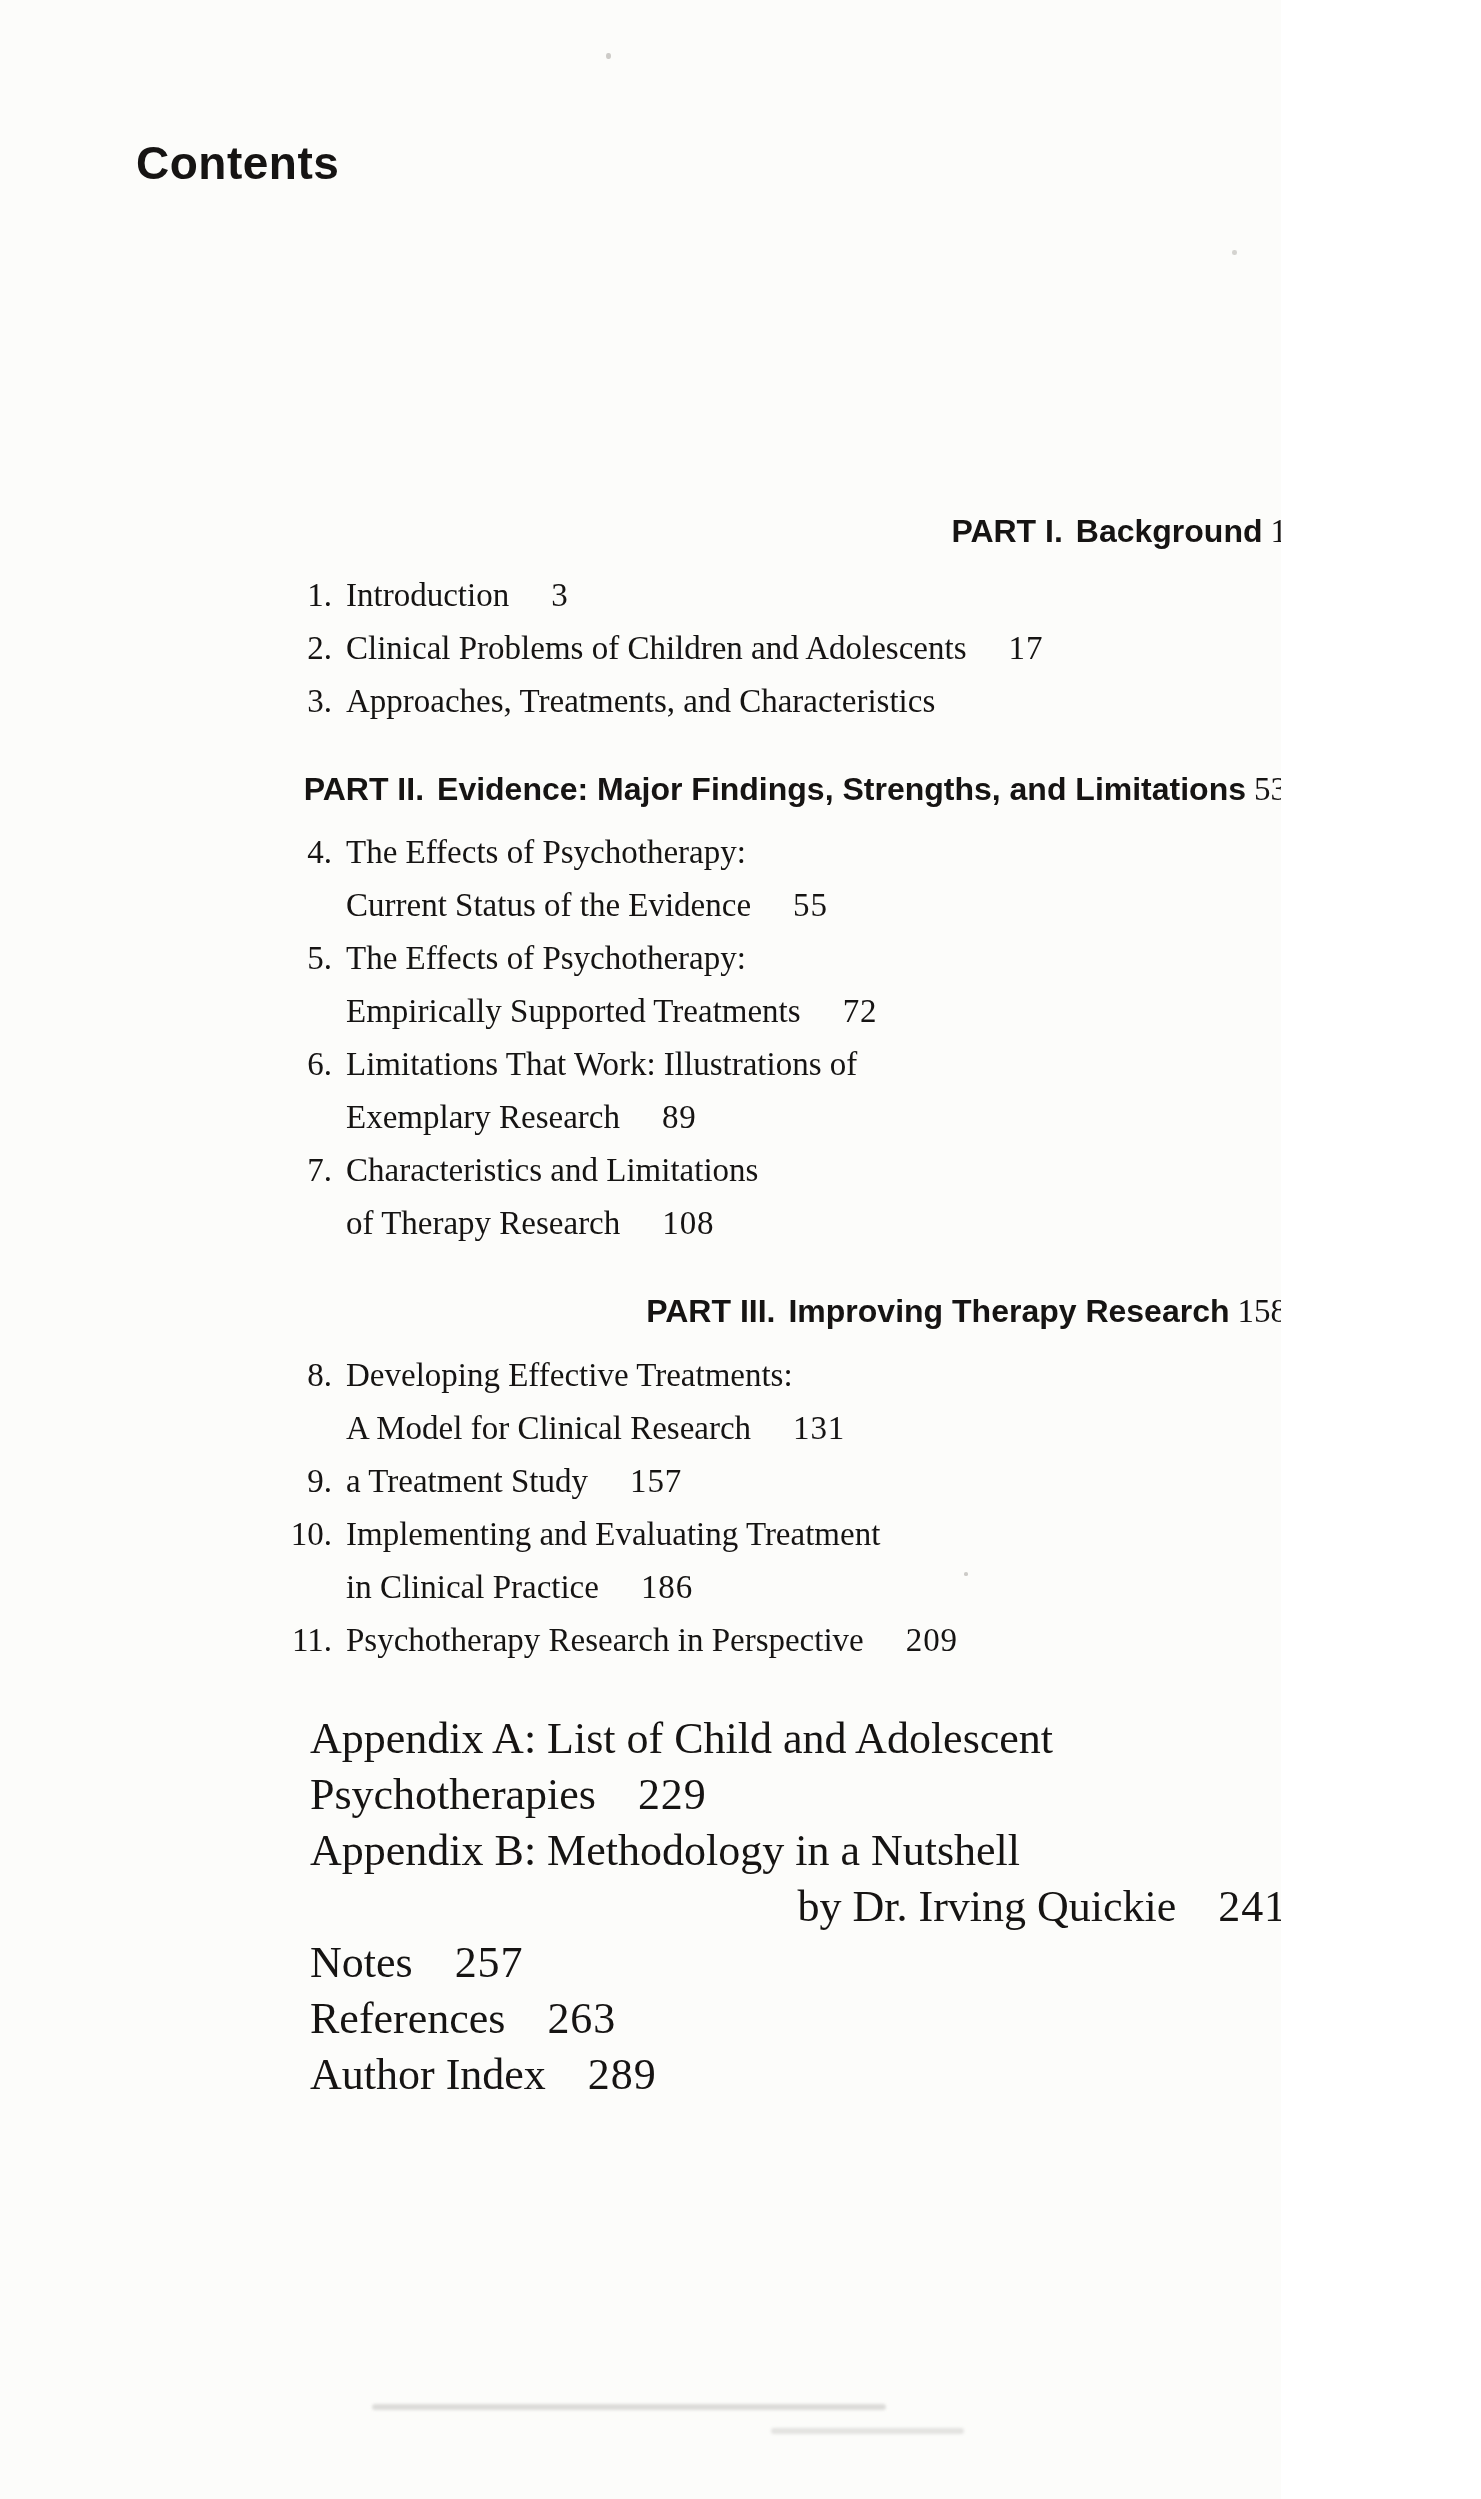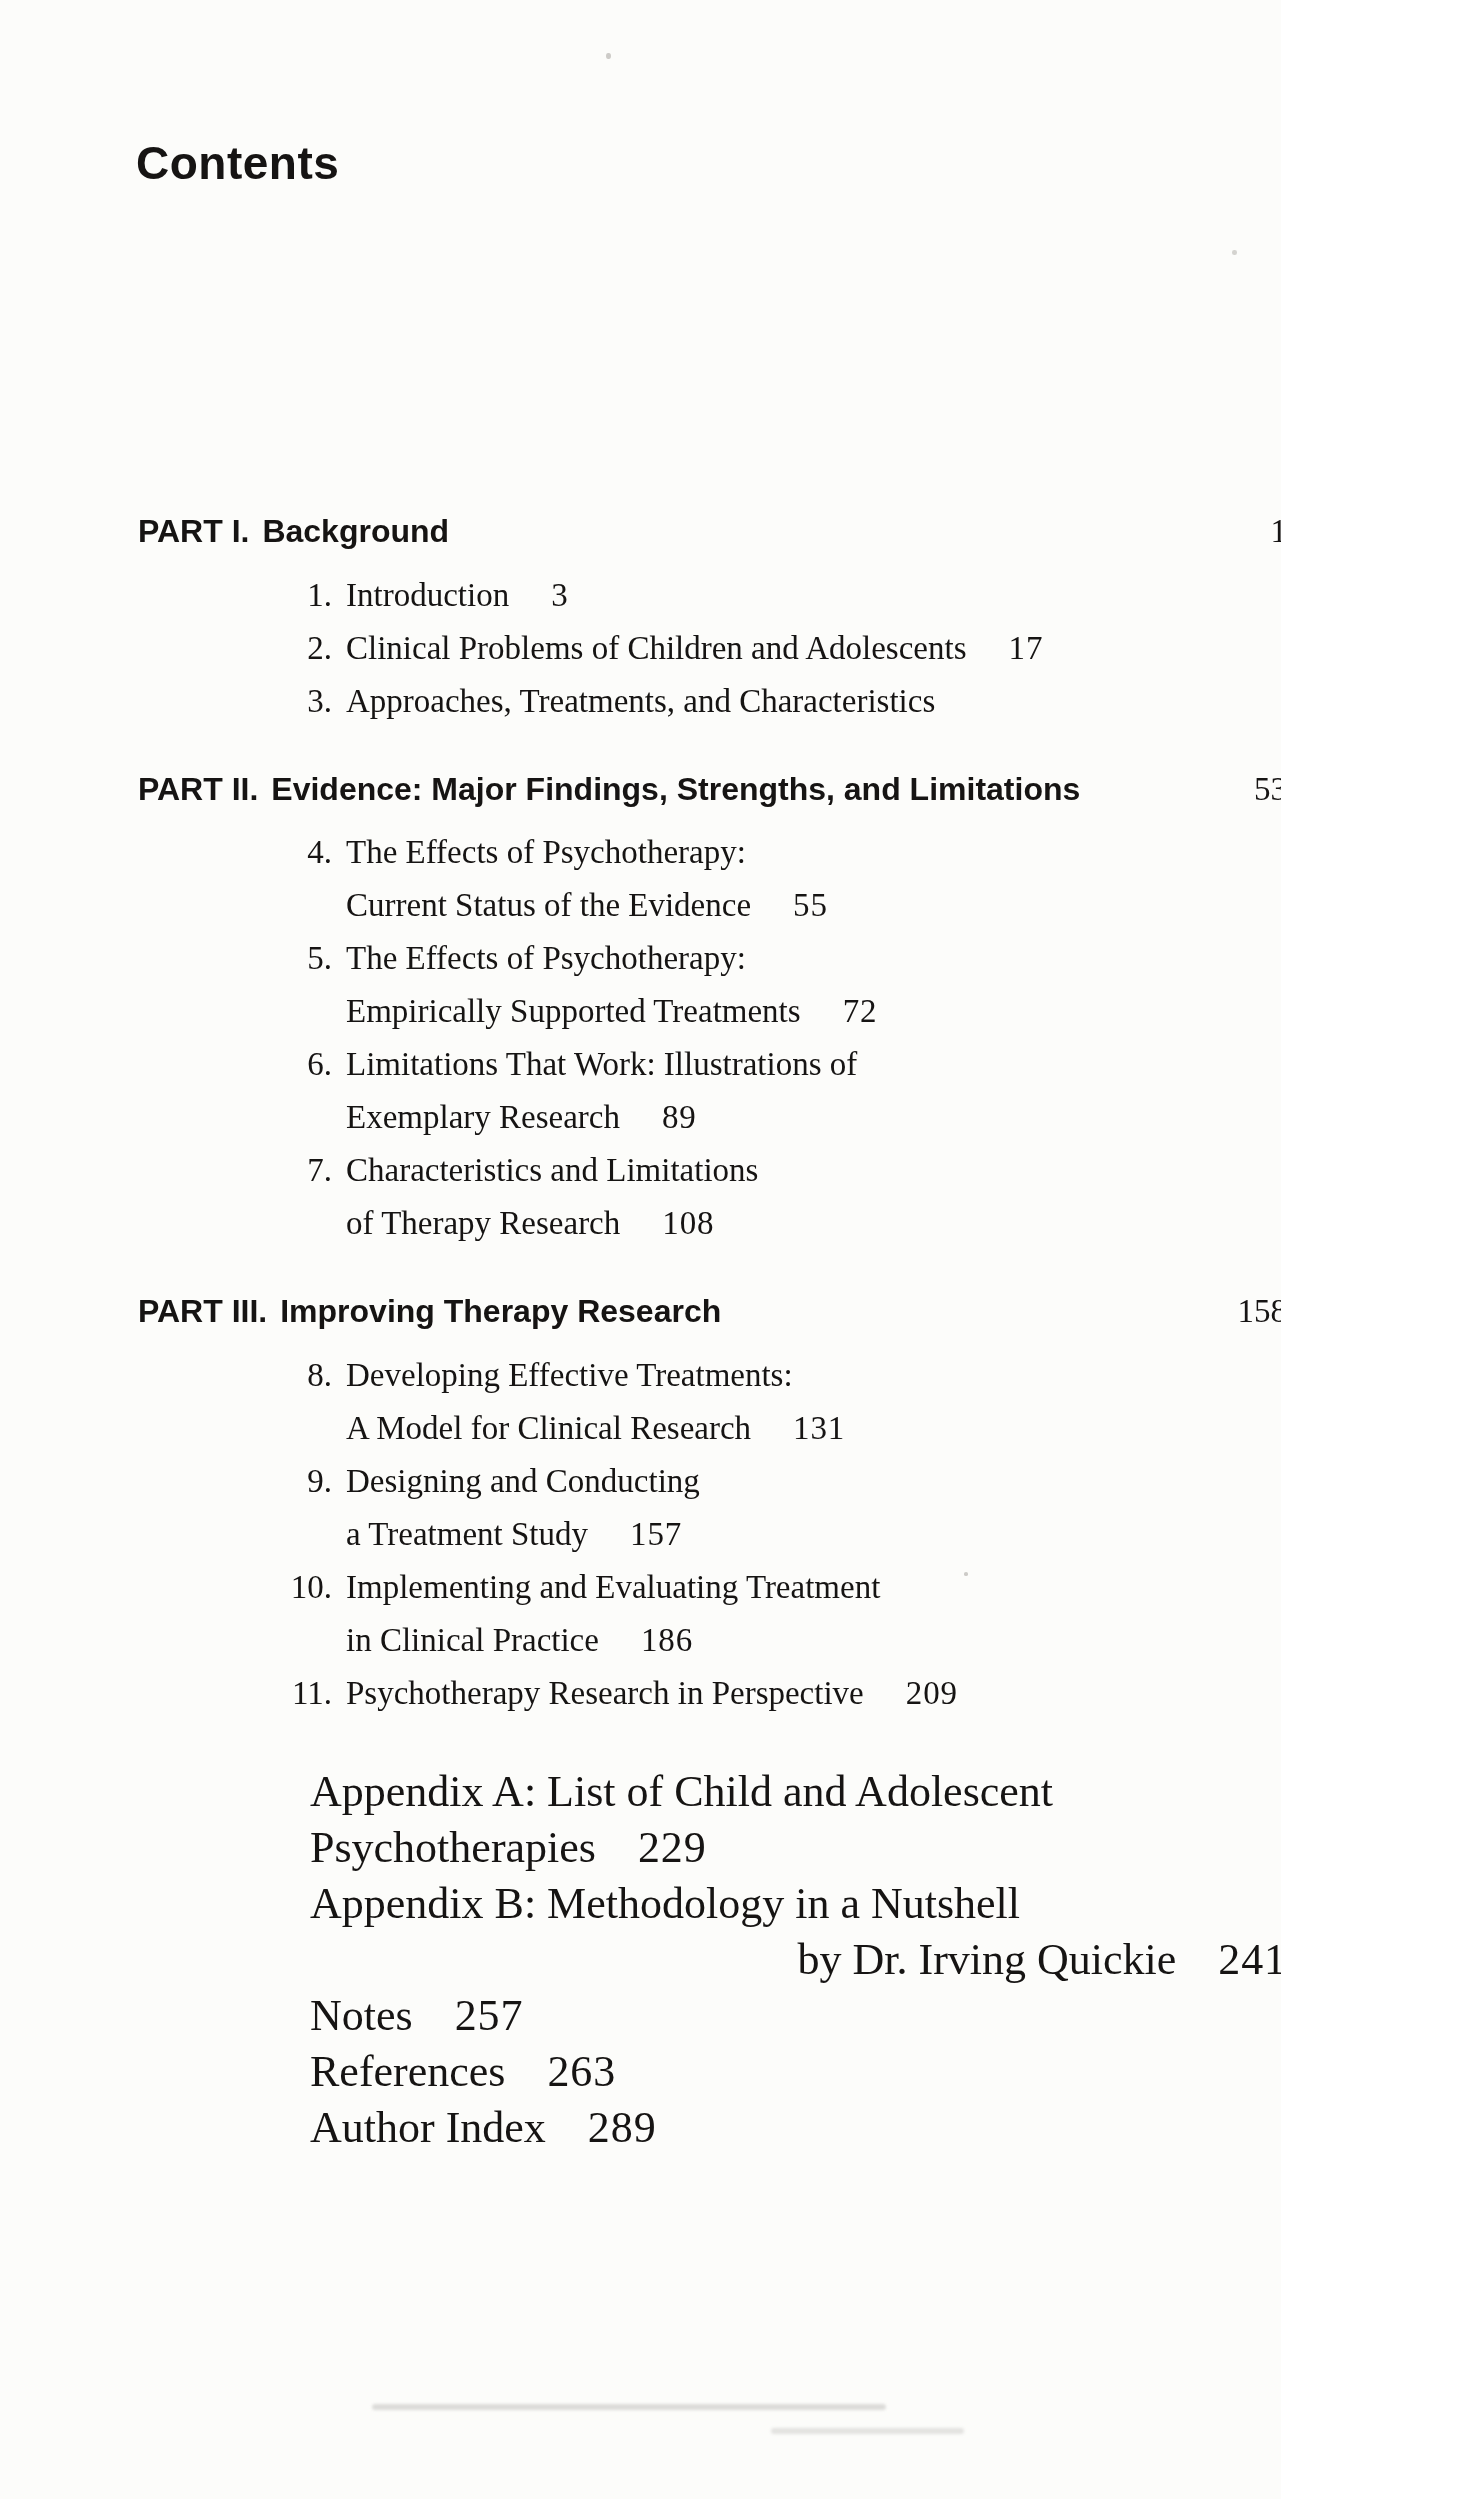--- a/index.html
+++ b/index.html
@@ -25,26 +25,27 @@
   .toc {
     position: absolute;
     left: 138px;
     top: 510px;
     width: 1149px;
   }
   .part { margin-top: 40px; }
   .part:first-child { margin-top: 0; }
   .part-heading {
     display: flex;
-    justify-content: space-between;
+    justify-content: flex-end;
     align-items: baseline;
     font-family: "Liberation Sans", sans-serif;
     font-weight: bold;
     font-size: 32px;
     line-height: 42px;
+    gap: 8px;
   }
   .part-label { margin-right: 13px; }
   .part-page {
     font-family: "Liberation Serif", serif;
     font-weight: normal;
     font-size: 33px;
   }
   .chapters { margin-top: 16.5px; }
   .chapter {
     position: relative;
@@ -146,21 +147,20 @@
           <span class="part-page">158</span>
         </div>
         <div class="chapters">
           <div class="chapter">
             <span class="ch-num">8.</span>
             <div class="ch-line">Developing Effective Treatments:</div>
             <div class="ch-line">A Model for Clinical Research<span class="pg">131</span></div>
           </div>
           <div class="chapter">
             <span class="ch-num">9.</span>
-            <div class="ch-line">Designing and Conducting</div>
             <div class="ch-line">a Treatment Study<span class="pg">157</span></div>
           </div>
           <div class="chapter">
             <span class="ch-num">10.</span>
             <div class="ch-line">Implementing and Evaluating Treatment</div>
             <div class="ch-line">in Clinical Practice<span class="pg">186</span></div>
           </div>
           <div class="chapter">
             <span class="ch-num">11.</span>
             <div class="ch-line">Psychotherapy Research in Perspective<span class="pg">209</span></div>

